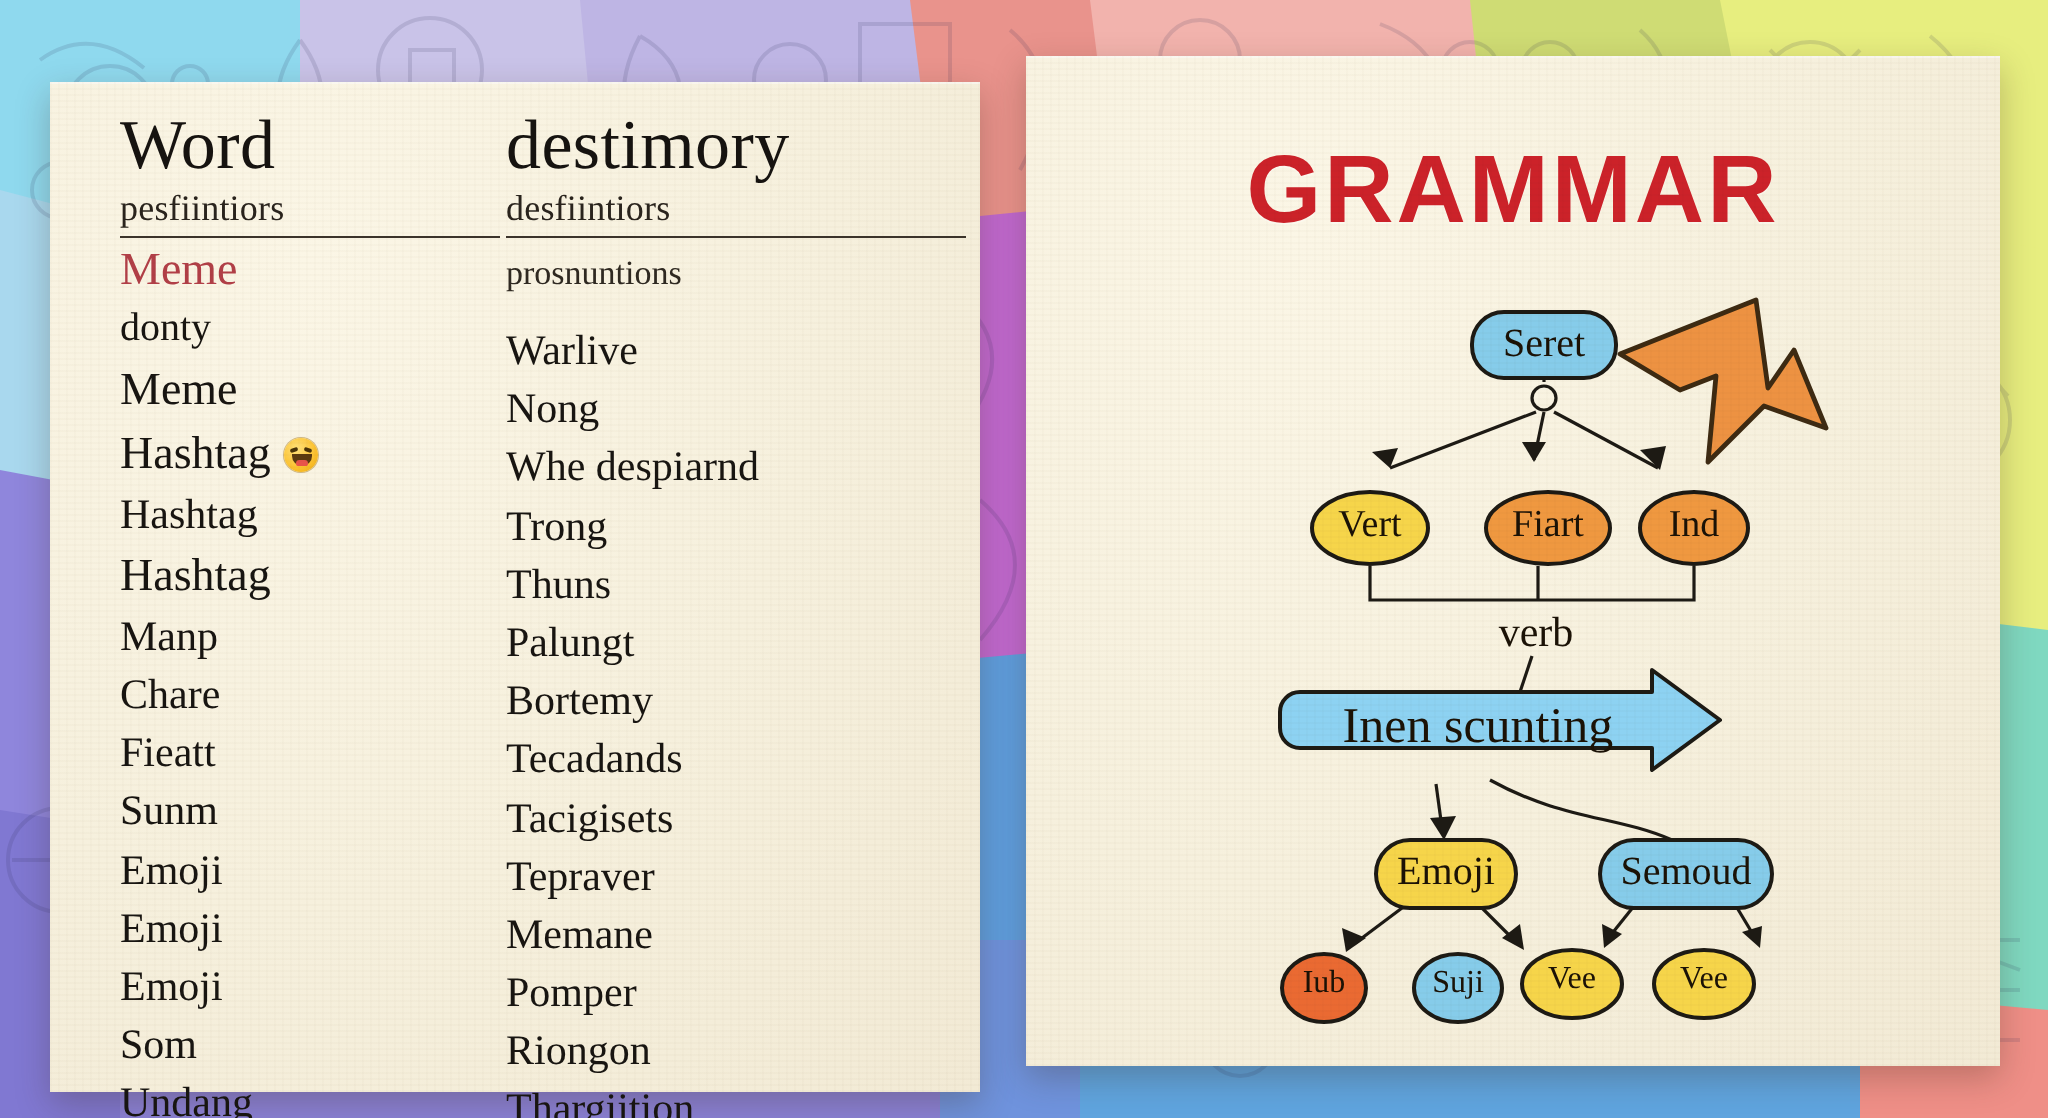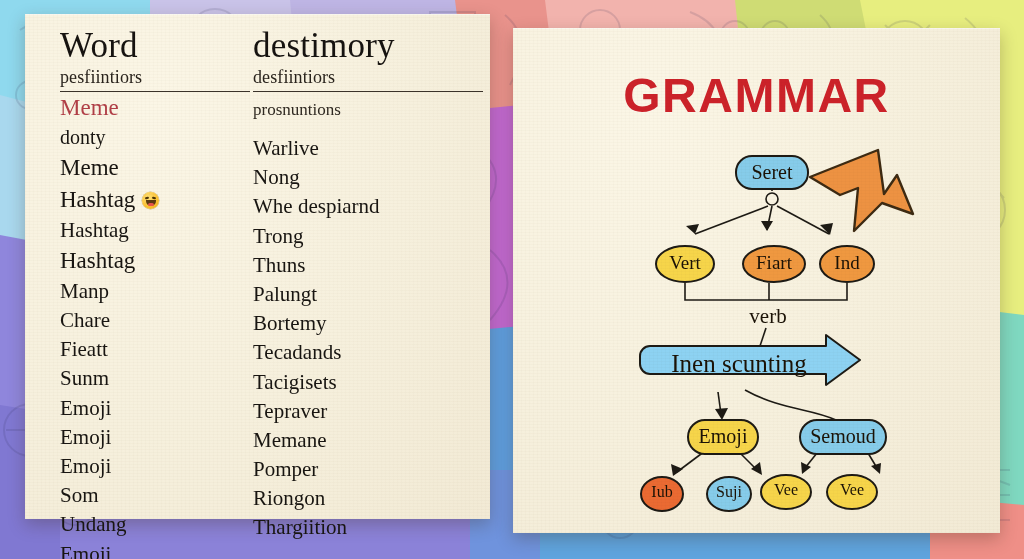--- a/index.html
+++ b/index.html
@@ -21,21 +21,21 @@
       radial-gradient(ellipse at 28% 18%, #fbf6e6 0%, #f6f0dd 55%, #f2ead5 100%);
     box-shadow:0 6px 16px rgba(60,40,20,.28), 0 1px 0 rgba(255,255,255,.6) inset;
   }
   .card::after{
     content:"";position:absolute;inset:0;pointer-events:none;
     background:
       repeating-linear-gradient(0deg, rgba(120,100,60,.025) 0 1px, rgba(0,0,0,0) 1px 3px),
       repeating-linear-gradient(90deg, rgba(120,100,60,.02) 0 1px, rgba(0,0,0,0) 1px 4px);
     mix-blend-mode:multiply;
   }
-  #card-left {left:25px;  top:14px;  width:465px; height:505px;}
+  #card-left {left:25px;  top:41px;  width:465px; height:505px;}
   #card-right{left:513px; top:28px;  width:487px; height:505px;}
 
   
   .dict{position:absolute;inset:0;padding:0;}
   .col{position:absolute;top:0;}
   #col-1{left:35px;width:190px;}
   #col-2{left:228px;width:230px;}
 
   .headword{
     font-size:35px;line-height:1.0;color:#161310;letter-spacing:.2px;

